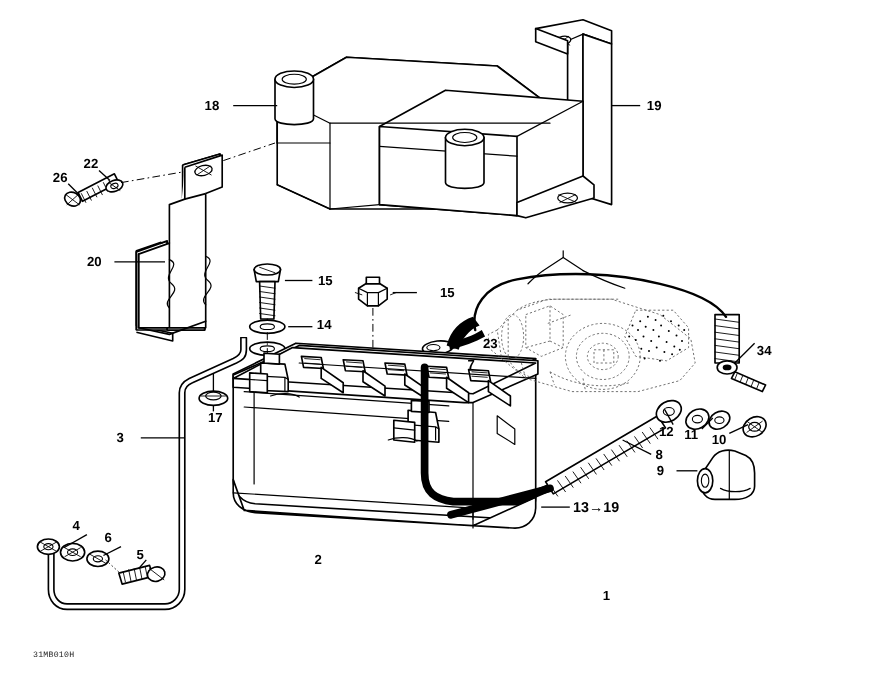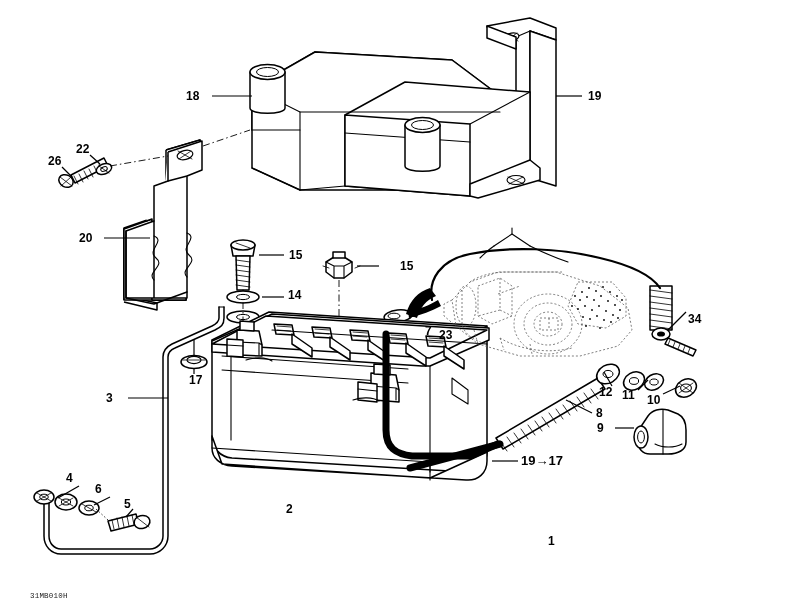--- a/index.html
+++ b/index.html
@@ -420,29 +420,29 @@
   <div class="callout" style="left:106px; top:392px;">3</div>
   <div class="callout" style="left:66px;  top:472px;">4</div>
   <div class="callout" style="left:124px; top:498px;">5</div>
   <div class="callout" style="left:95px;  top:483px;">6</div>
   <div class="callout" style="left:425px; top:325px;">7</div>
   <div class="callout" style="left:596px; top:407px;">8</div>
   <div class="callout" style="left:597px; top:422px;">9</div>
   <div class="callout" style="left:647px; top:394px;">10</div>
   <div class="callout" style="left:622px; top:389px;">11</div>
   <div class="callout" style="left:599px; top:386px;">12</div>
-  <div class="callout" style="left:521px; top:454px; font-size:13px;">19→17</div>
+  <div class="callout" style="left:521px; top:454px; font-size:13px;">13→19</div>
   <div class="callout" style="left:288px; top:289px;">14</div>
   <div class="callout" style="left:400px; top:260px;">15</div>
   <div class="callout" style="left:289px; top:249px;">15</div>
   <div class="callout" style="left:189px; top:374px;">17</div>
   <div class="callout" style="left:186px; top:90px;text-align:center;">18</div>
   <div class="callout" style="left:588px; top:90px;text-align:right;">19</div>
   <div class="callout" style="left:79px;  top:232px;">20</div>
   <div class="callout" style="left:48px;  top:155px;">26</div>
   <div class="callout" style="left:76px;  top:143px;">22</div>
-  <div class="callout" style="left:419px; top:329px;padding-left:20px;">23</div>
+  <div class="callout" style="left:419px; top:306px;padding-left:20px;">23</div>
   <div class="callout" style="left:688px; top:313px;">34</div>
 
 
   <div class="sheetcode" style="left:30px; top:592px;">31MB010H</div>
 
 </div>
 
 </body></html>

